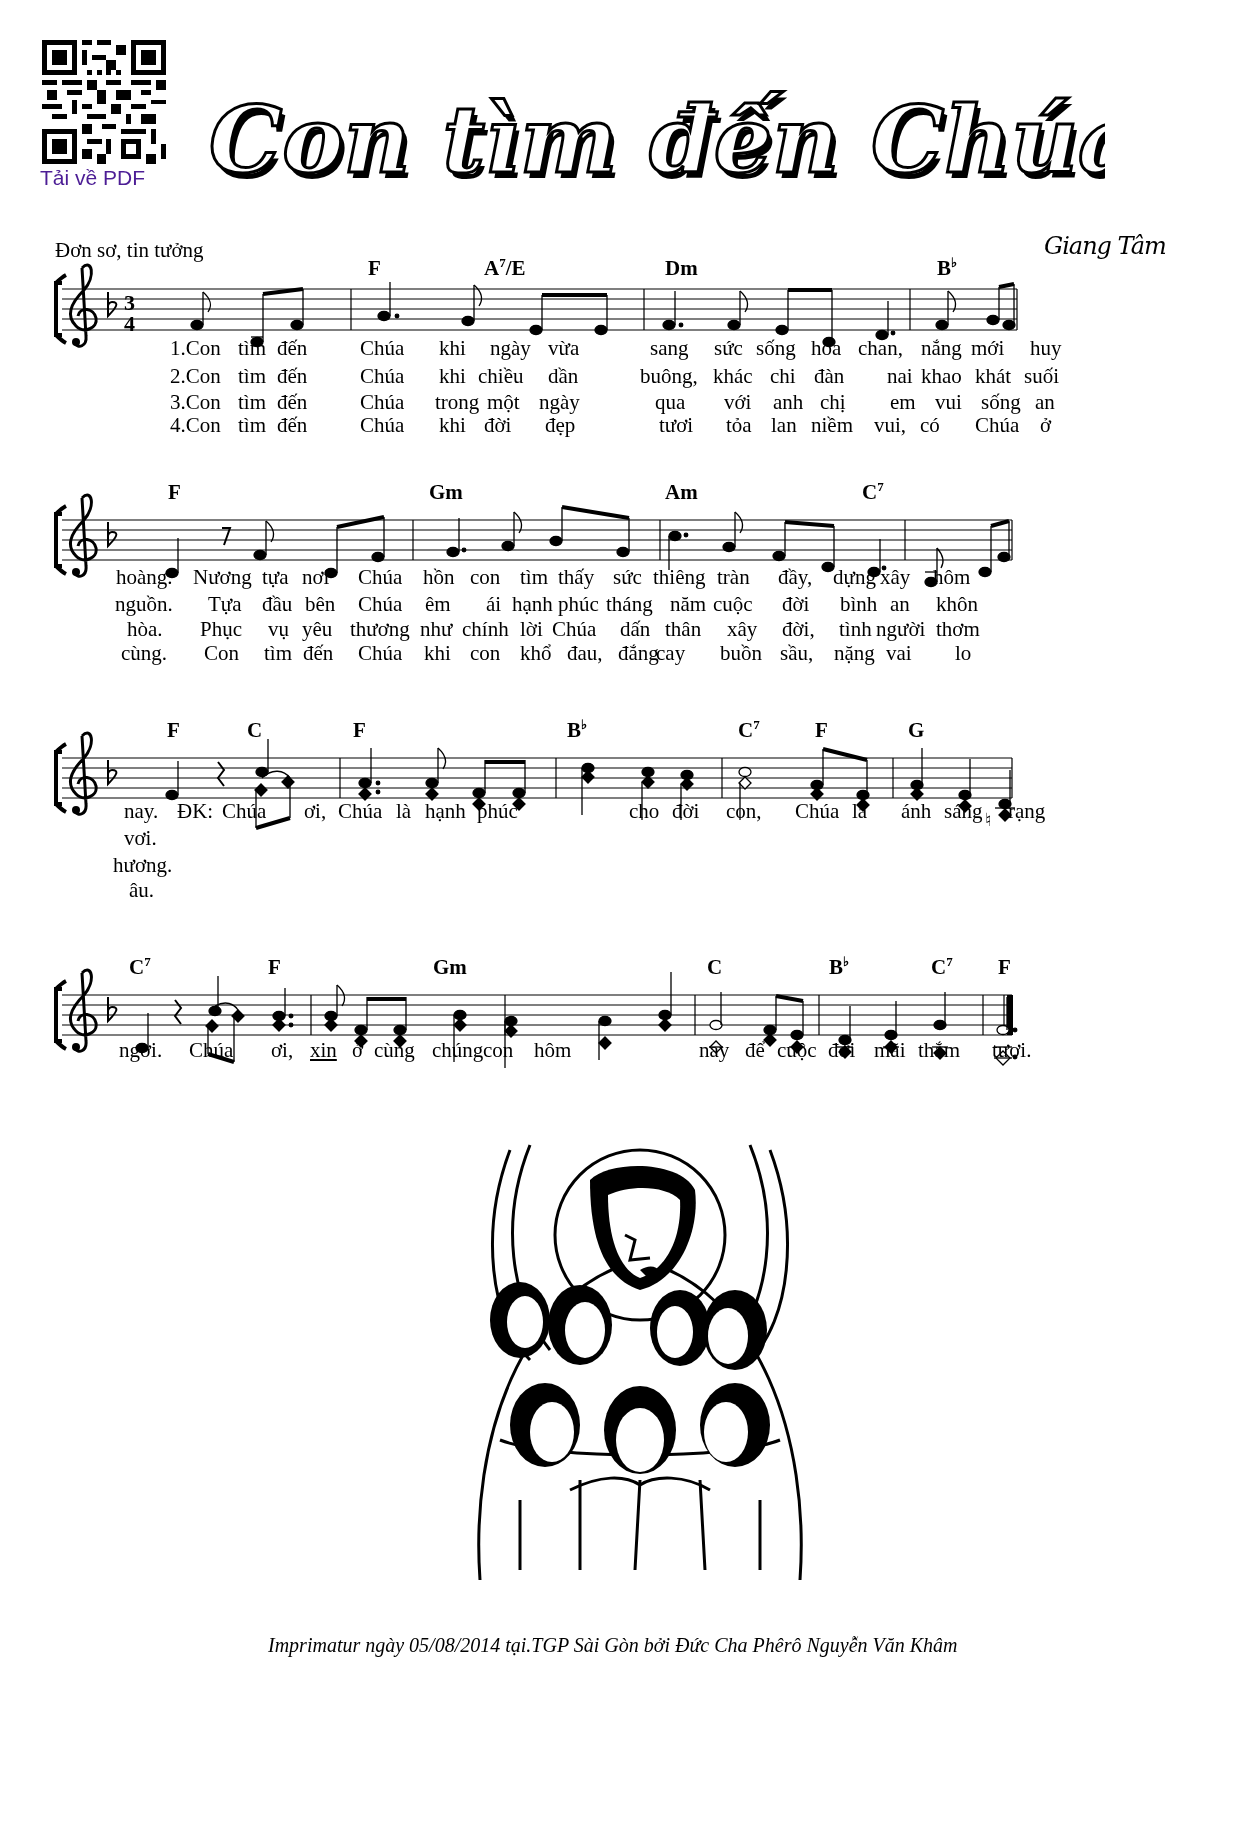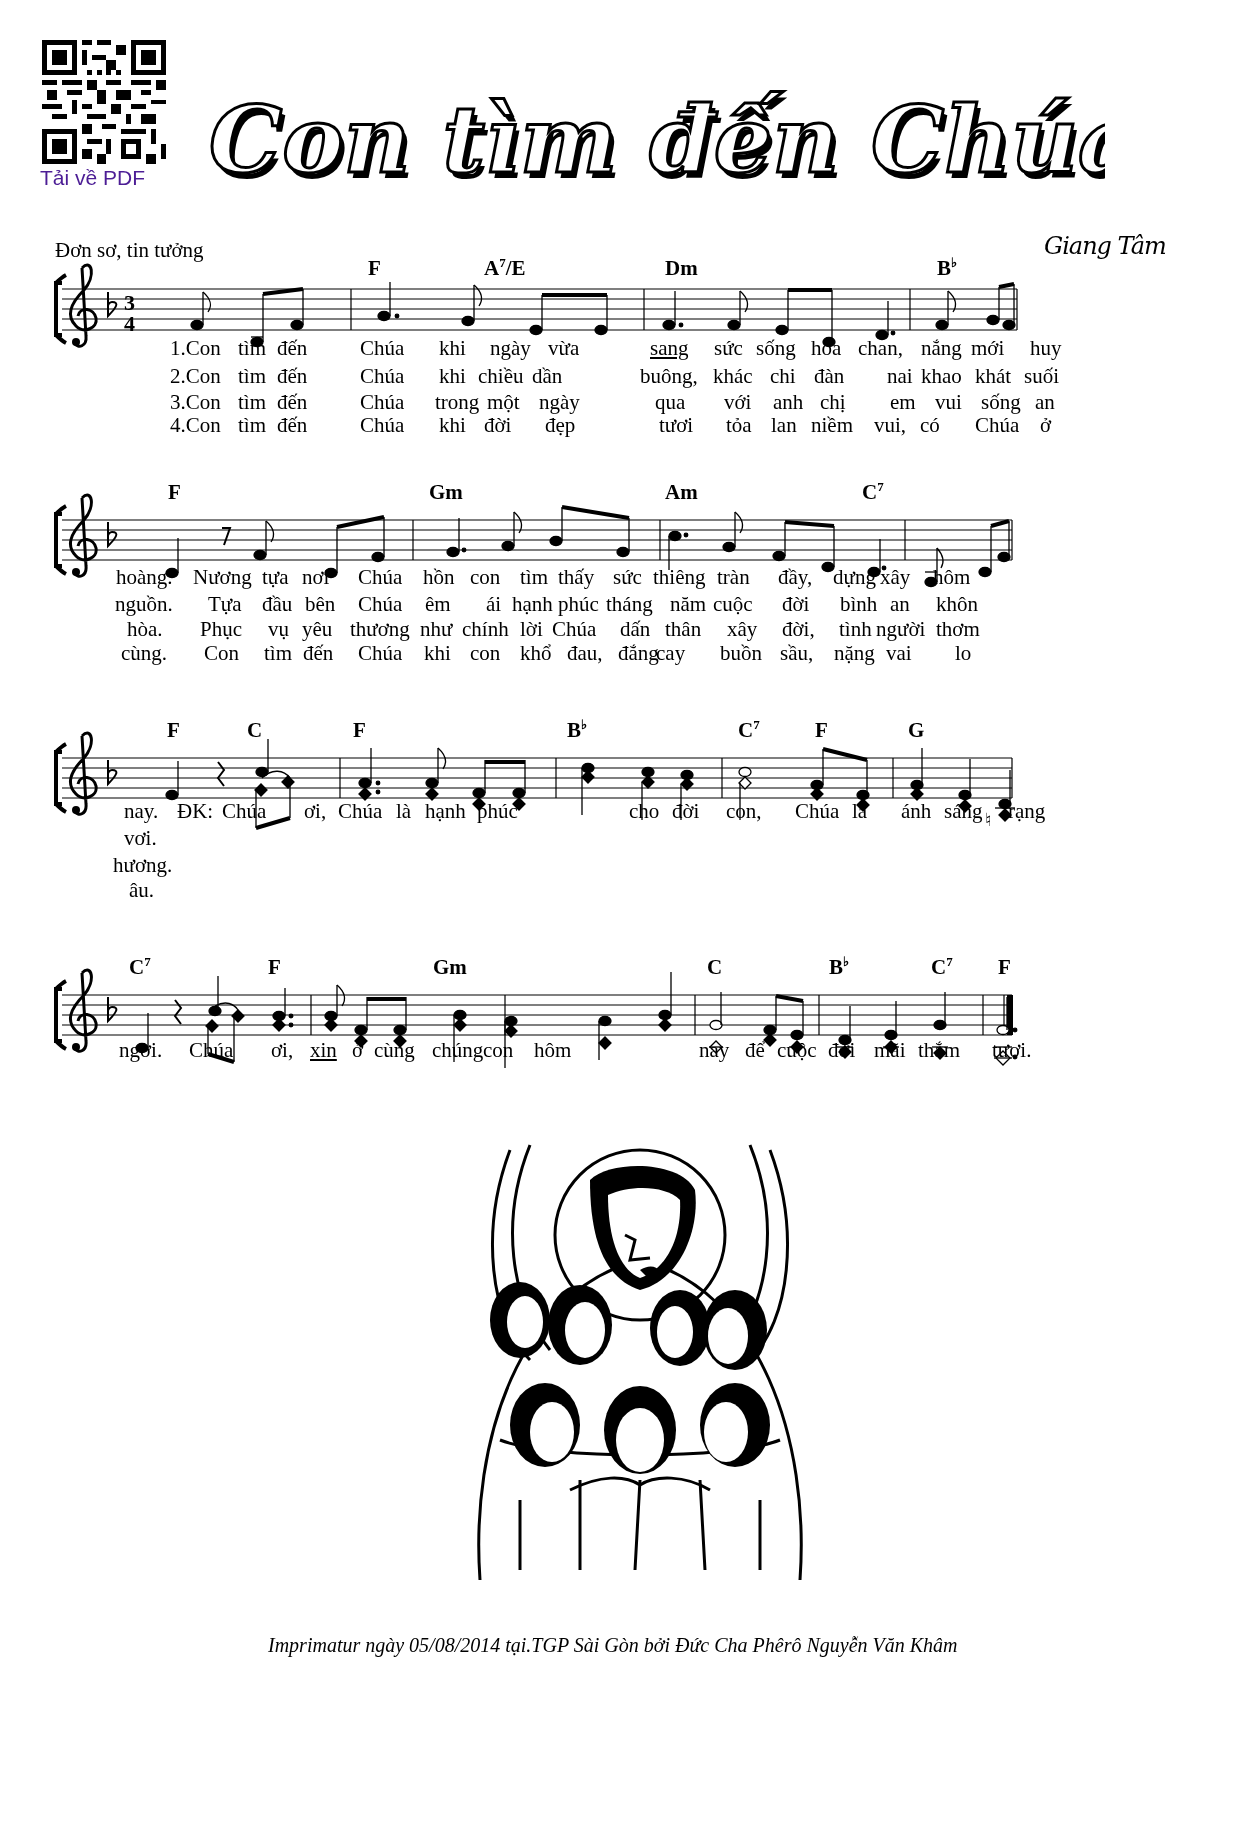--- a/index.html
+++ b/index.html
@@ -413,35 +413,35 @@
     <div class="chord" style="left: 484px; top: 258px;"><span>A</span><sup>7</sup><span>/E</span></div>
     <div class="chord" style="left: 665px; top: 258px;"><span>Dm</span></div>
     <div class="chord" style="left: 937px; top: 258px;"><span>B</span><sup>♭</sup></div>
     <span class="lyric" style="left: 170px; top: 338px;">1.Con</span>
     <span class="lyric" style="left: 238px; top: 338px;">tìm</span>
     <span class="lyric" style="left: 277px; top: 338px;">đến</span>
     <span class="lyric" style="left: 360px; top: 338px;">Chúa</span>
     <span class="lyric" style="left: 439px; top: 338px;">khi</span>
     <span class="lyric" style="left: 490px; top: 338px;">ngày</span>
     <span class="lyric" style="left: 548px; top: 338px;">vừa</span>
-    <span class="lyric" style="left: 650px; top: 338px; text-decoration: underline;">sang</span>
+    <span class="lyric" style="left: 650px; top: 338px;">sang</span>
     <span class="lyric" style="left: 714px; top: 338px;">sức</span>
     <span class="lyric" style="left: 756px; top: 338px;">sống</span>
     <span class="lyric" style="left: 811px; top: 338px;">hòa</span>
     <span class="lyric" style="left: 858px; top: 338px;">chan,</span>
     <span class="lyric" style="left: 921px; top: 338px;">nắng</span>
     <span class="lyric" style="left: 971px; top: 338px;">mới</span>
     <span class="lyric" style="left: 1030px; top: 338px;">huy</span>
     <span class="lyric" style="left: 170px; top: 366px;">2.Con</span>
     <span class="lyric" style="left: 238px; top: 366px;">tìm</span>
     <span class="lyric" style="left: 277px; top: 366px;">đến</span>
     <span class="lyric" style="left: 360px; top: 366px;">Chúa</span>
     <span class="lyric" style="left: 439px; top: 366px;">khi</span>
     <span class="lyric" style="left: 478px; top: 366px;">chiều</span>
-    <span class="lyric" style="left: 532px; top: 366px;">dần</span>
+    <span class="lyric" style="left: 548px; top: 366px;">dần</span>
     <span class="lyric" style="left: 640px; top: 366px;">buông,</span>
     <span class="lyric" style="left: 713px; top: 366px;">khác</span>
     <span class="lyric" style="left: 770px; top: 366px;">chi</span>
     <span class="lyric" style="left: 814px; top: 366px;">đàn</span>
     <span class="lyric" style="left: 887px; top: 366px;">nai</span>
     <span class="lyric" style="left: 921px; top: 366px;">khao</span>
     <span class="lyric" style="left: 975px; top: 366px;">khát</span>
     <span class="lyric" style="left: 1024px; top: 366px;">suối</span>
     <span class="lyric" style="left: 170px; top: 392px;">3.Con</span>
     <span class="lyric" style="left: 238px; top: 392px;">tìm</span>

